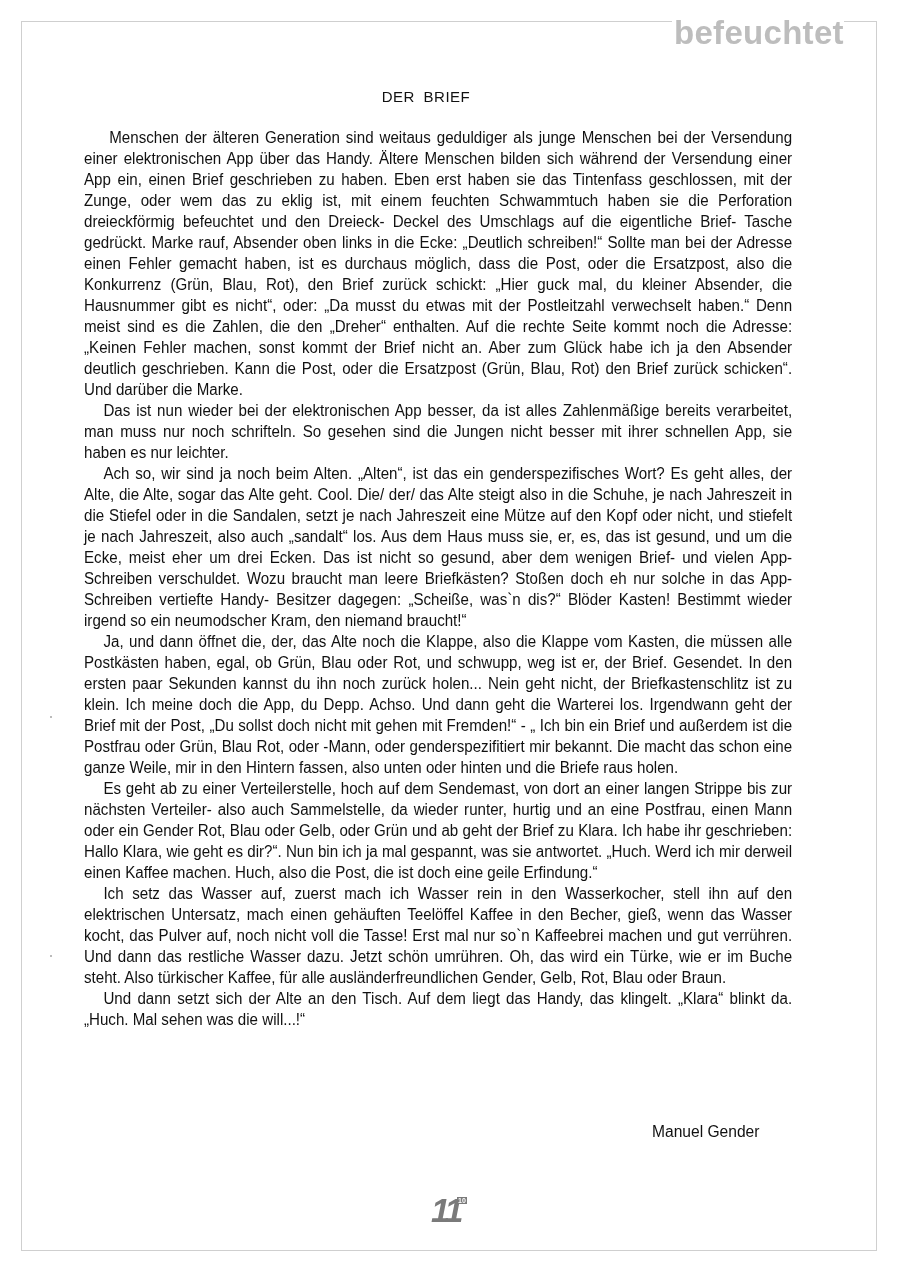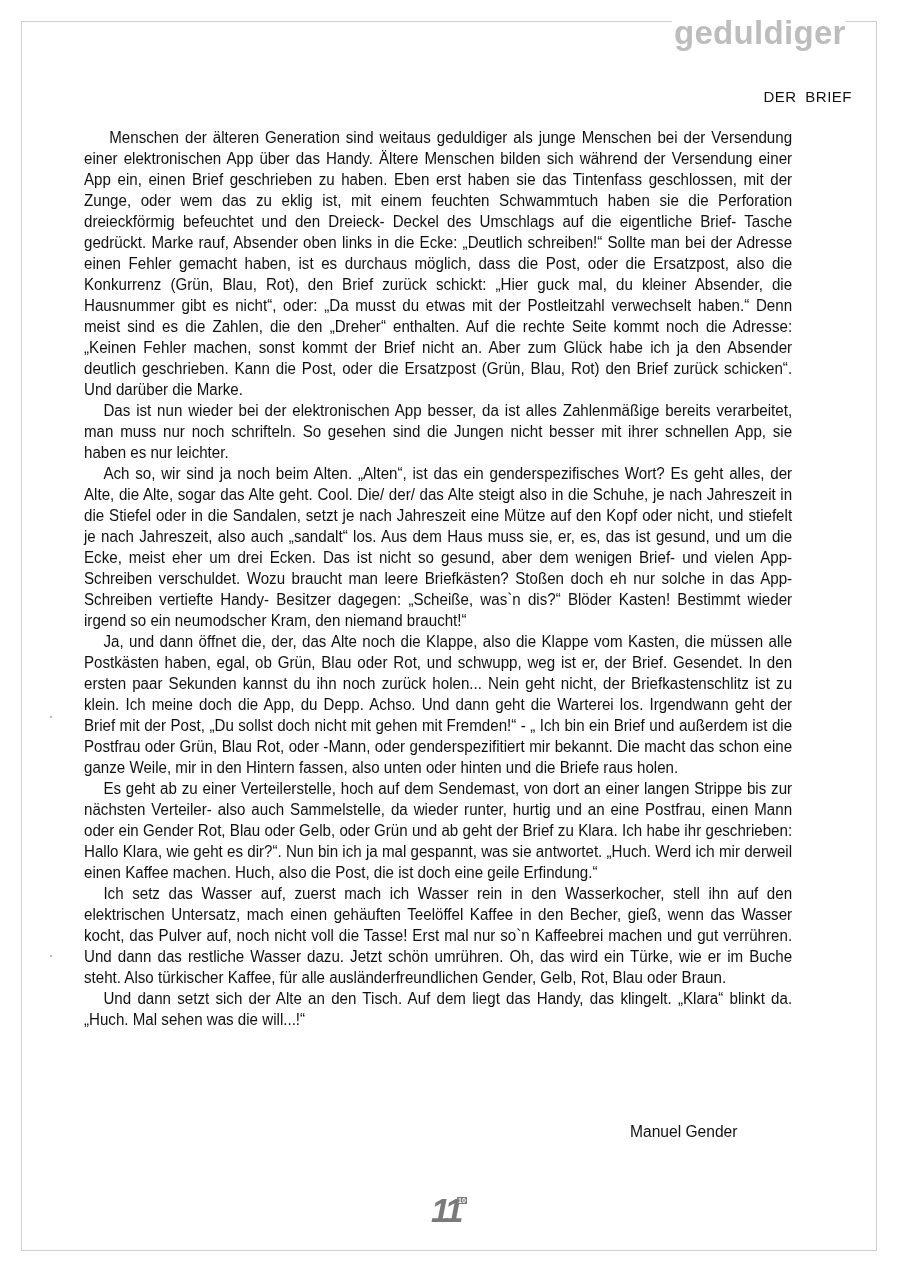--- a/index.html
+++ b/index.html
@@ -36,21 +36,21 @@
       background: #ffffff;
       padding-left: 2px;
       white-space: nowrap;
       letter-spacing: 0.3px;
     }
     .title {
       position: absolute;
       left: 0;
       width: 852px;
       top: 88px;
-      text-align: right;
+      text-align: center;
       font-size: 15px;
       letter-spacing: 0.5px;
       word-spacing: 4px;
     }
     .article {
       position: absolute;
       left: 84px;
       top: 127px;
       width: 730px;
       font-size: 15.6px;
@@ -61,21 +61,21 @@
     }
     .article p {
       margin: 0;
       text-indent: 20px;
     }
     .article p.first {
       text-indent: 26px;
     }
     .signature {
       position: absolute;
-      left: 630px;
+      left: 652px;
       top: 1123px;
       font-size: 15.6px;
     }
     .page-number {
       position: absolute;
       left: 431px;
       top: 1193px;
       font-family: Liberation Sans, sans-serif;
       font-weight: bold;
       font-style: italic;
@@ -100,21 +100,21 @@
       width: 2px;
       height: 2px;
       background: #bbbbbb;
     }
   </style>
 </head>
 <body>
 
 <div class="frame"></div>
 
-<div class="section-label">geduldiger</div>
+<div class="section-label">befeuchtet</div>
 
 <h1 class="title" style="margin:0;font-weight:normal;">DER BRIEF</h1>
 
 <div class="article">
   <p class="first">Menschen der älteren Generation sind weitaus geduldiger als junge Menschen bei der Versendung einer elektronischen App über das Handy. Ältere Menschen bilden sich während der Versendung einer App ein, einen Brief geschrieben zu haben. Eben erst haben sie das Tintenfass geschlossen, mit der Zunge, oder wem das zu eklig ist, mit einem feuchten Schwammtuch haben sie die Perforation dreieckförmig befeuchtet und den Dreieck- Deckel des Umschlags auf die eigentliche Brief- Tasche gedrückt. Marke rauf, Absender oben links in die Ecke: „Deutlich schreiben!“ Sollte man bei der Adresse einen Fehler gemacht haben, ist es durchaus möglich, dass die Post, oder die Ersatzpost, also die Konkurrenz (Grün, Blau, Rot), den Brief zurück schickt: „Hier guck mal, du kleiner Absender, die Hausnummer gibt es nicht“, oder: „Da musst du etwas mit der Postleitzahl verwechselt haben.“ Denn meist sind es die Zahlen, die den „Dreher“ enthalten. Auf die rechte Seite kommt noch die Adresse: „Keinen Fehler machen, sonst kommt der Brief nicht an. Aber zum Glück habe ich ja den Absender deutlich geschrieben. Kann die Post, oder die Ersatzpost (Grün, Blau, Rot) den Brief zurück schicken“. Und darüber die Marke.</p>
   <p>Das ist nun wieder bei der elektronischen App besser, da ist alles Zahlenmäßige bereits verarbeitet, man muss nur noch schrifteln. So gesehen sind die Jungen nicht besser mit ihrer schnellen App, sie haben es nur leichter.</p>
   <p>Ach so, wir sind ja noch beim Alten. „Alten“, ist das ein genderspezifisches Wort? Es geht alles, der Alte, die Alte, sogar das Alte geht. Cool. Die/ der/ das Alte steigt also in die Schuhe, je nach Jahreszeit in die Stiefel oder in die Sandalen, setzt je nach Jahreszeit eine Mütze auf den Kopf oder nicht, und stiefelt je nach Jahreszeit, also auch „sandalt“ los. Aus dem Haus muss sie, er, es, das ist gesund, und um die Ecke, meist eher um drei Ecken. Das ist nicht so gesund, aber dem wenigen Brief- und vielen App- Schreiben verschuldet. Wozu braucht man leere Briefkästen? Stoßen doch eh nur solche in das App-Schreiben vertiefte Handy- Besitzer dagegen: „Scheiße, was`n dis?“ Blöder Kasten! Bestimmt wieder irgend so ein neumodscher Kram, den niemand braucht!“</p>
   <p>Ja, und dann öffnet die, der, das Alte noch die Klappe, also die Klappe vom Kasten, die müssen alle Postkästen haben, egal, ob Grün, Blau oder Rot, und schwupp, weg ist er, der Brief. Gesendet. In den ersten paar Sekunden kannst du ihn noch zurück holen... Nein geht nicht, der Briefkastenschlitz ist zu klein. Ich meine doch die App, du Depp. Achso. Und dann geht die Warterei los. Irgendwann geht der Brief mit der Post, „Du sollst doch nicht mit gehen mit Fremden!“ - „ Ich bin ein Brief und außerdem ist die Postfrau oder Grün, Blau Rot, oder -Mann, oder genderspezifitiert mir bekannt. Die macht das schon eine ganze Weile, mir in den Hintern fassen, also unten oder hinten und die Briefe raus holen.</p>
   <p>Es geht ab zu einer Verteilerstelle, hoch auf dem Sendemast, von dort an einer langen Strippe bis zur nächsten Verteiler- also auch Sammelstelle, da wieder runter, hurtig und an eine Postfrau, einen Mann oder ein Gender Rot, Blau oder Gelb, oder Grün und ab geht der Brief zu Klara. Ich habe ihr geschrieben: Hallo Klara, wie geht es dir?“. Nun bin ich ja mal gespannt, was sie antwortet. „Huch. Werd ich mir derweil einen Kaffee machen. Huch, also die Post, die ist doch eine geile Erfindung.“</p>
   <p>Ich setz das Wasser auf, zuerst mach ich Wasser rein in den Wasserkocher, stell ihn auf den elektrischen Untersatz, mach einen gehäuften Teelöffel Kaffee in den Becher, gieß, wenn das Wasser kocht, das Pulver auf, noch nicht voll die Tasse! Erst mal nur so`n Kaffeebrei machen und gut verrühren. Und dann das restliche Wasser dazu. Jetzt schön umrühren. Oh, das wird ein Türke, wie er im Buche steht. Also türkischer Kaffee, für alle ausländerfreundlichen Gender, Gelb, Rot, Blau oder Braun.</p>

